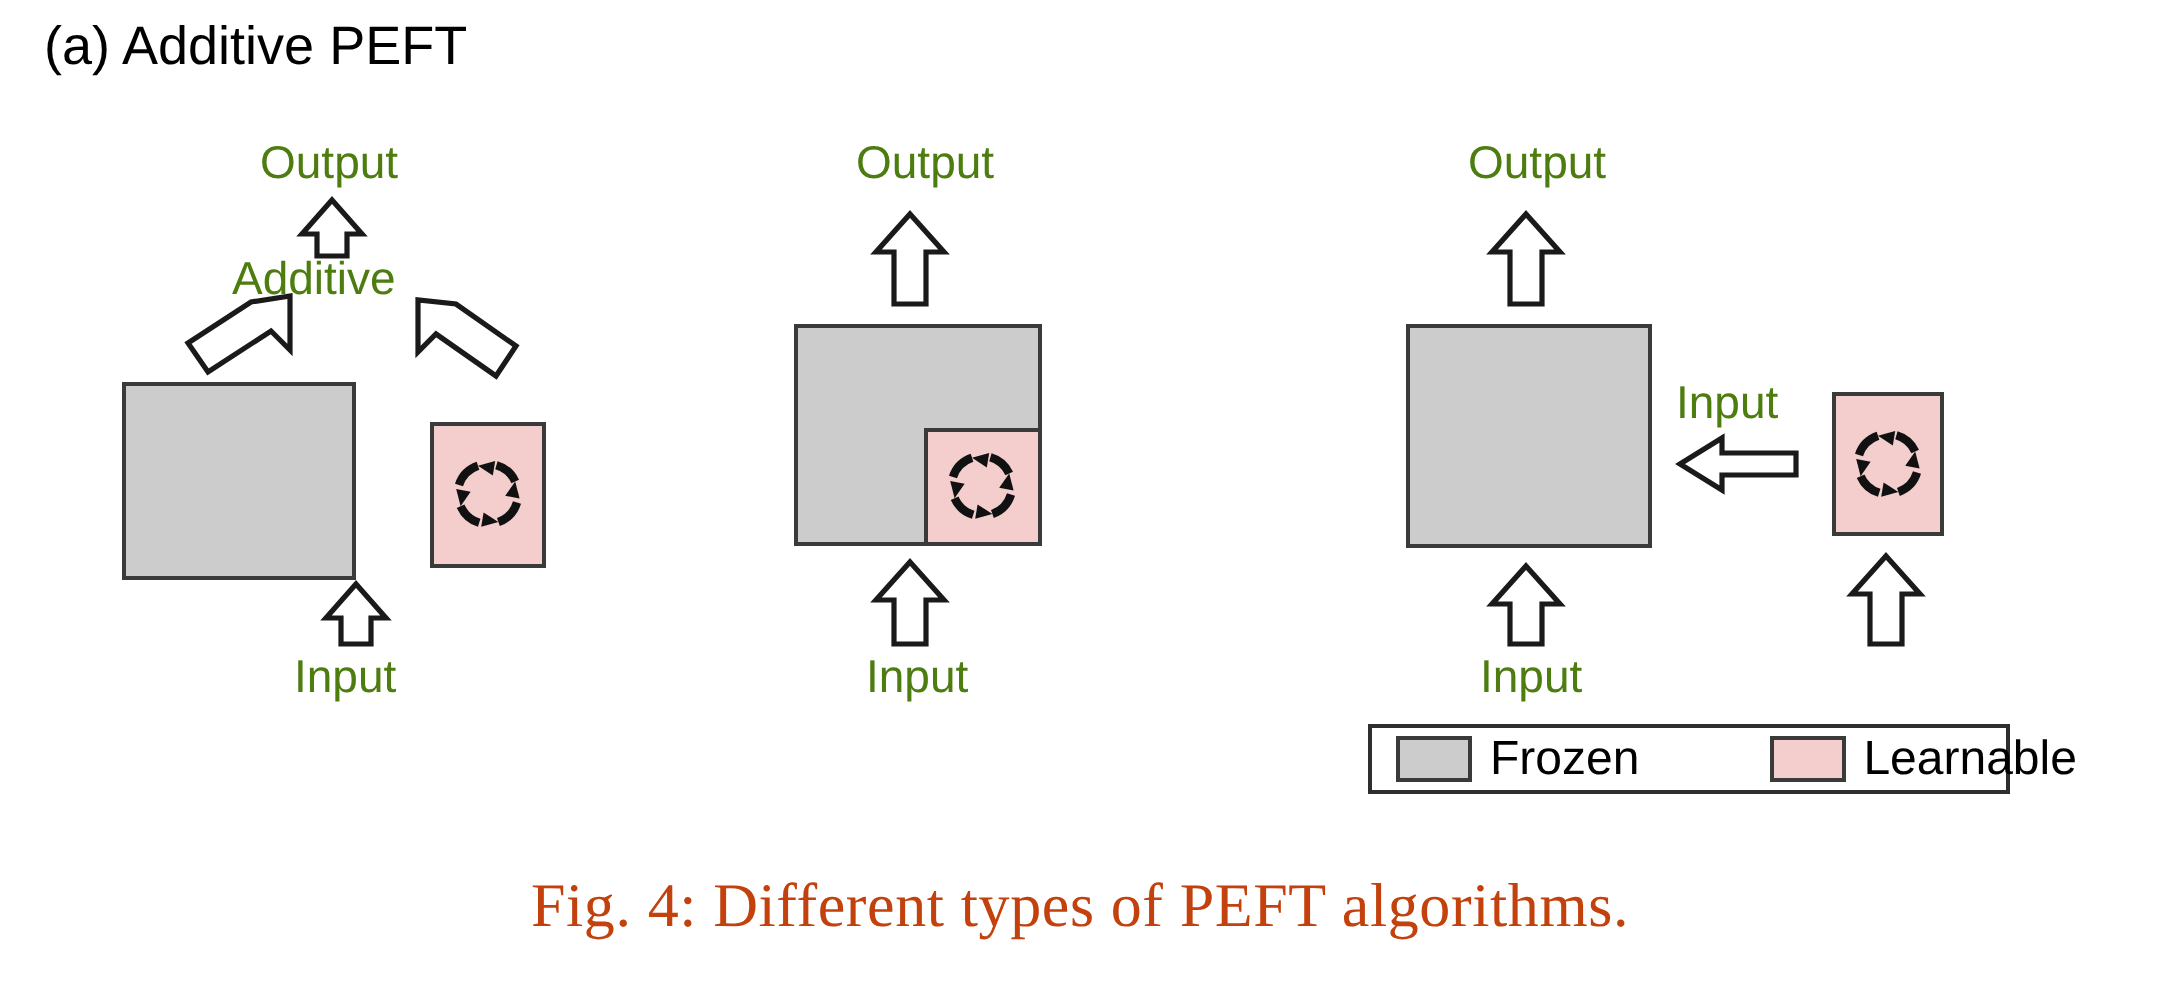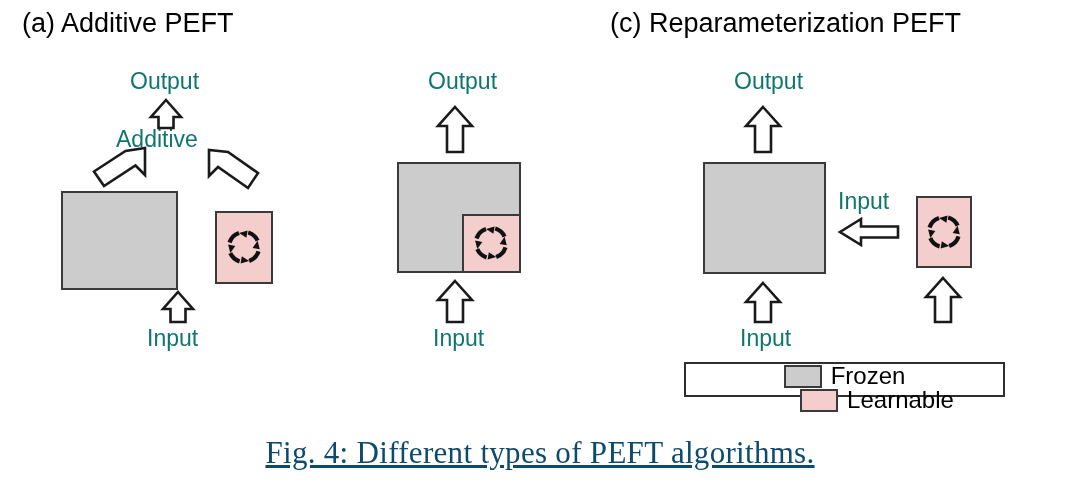--- a/index.html
+++ b/index.html
@@ -28,21 +28,21 @@
     white-space: nowrap;
     color: #000;
     text-align: right;
   }
   .lbl {
     position: absolute;
     font-family: "Liberation Sans", sans-serif;
     font-size: 23px;
     line-height: 1;
     white-space: nowrap;
-    color: #0f766e;
+    color: #4d7c0f;
   }
   .box {
     position: absolute;
     box-sizing: border-box;
     border: 2.5px solid #3a3a3a;
   }
   .box-frozen { background: #cccccc; }
   .box-learn  { background: #f4cdcd; }
 
   .svg-layer {
@@ -55,21 +55,20 @@
     pointer-events: none;
   }
 
   .legend-box {
     position: absolute;
     box-sizing: border-box;
     border: 2.5px solid #2e2e2e;
     background: #ffffff;
     display: flex;
     align-items: center;
-    flex-direction: column;
   }
   .legend-item {
     display: flex;
     align-items: center;
     gap: 9px;
   }
   .legend-swatch {
     width: 38px;
     height: 23px;
     box-sizing: border-box;
@@ -87,31 +86,29 @@
 
   .caption {
     position: absolute;
     left: 0;
     right: 0;
     text-align: center;
     font-family: "Liberation Serif", serif;
     font-size: 31px;
     line-height: 1;
     letter-spacing: 0.3px;
-    color: #0c4a6e;
-    text-decoration: underline;
+    color: #c2410c;
   }
 </style>
 </head>
 <body>
 
 <div id="figure-root">
 
   <div class="panel-title" style="left:22px; top:10px;">(a) Additive PEFT</div>
-  <div class="panel-title" style="left:610px; top:10px;">(c) Reparameterization PEFT</div>
 
   <div class="lbl" style="left:130px; top:70px;">Output</div>
   <div class="lbl" style="left:116px; top:128px;">Additive</div>
   <div class="lbl" style="left:147px; top:327px;">Input</div>
 
   <div class="box box-frozen" style="left:61px; top:191px; width:117px; height:99px;"></div>
 
   <div class="box box-learn" style="left:215px; top:211px; width:58px; height:73px;"></div>
 
   <div class="lbl" style="left:428px; top:70px;">Output</div>

